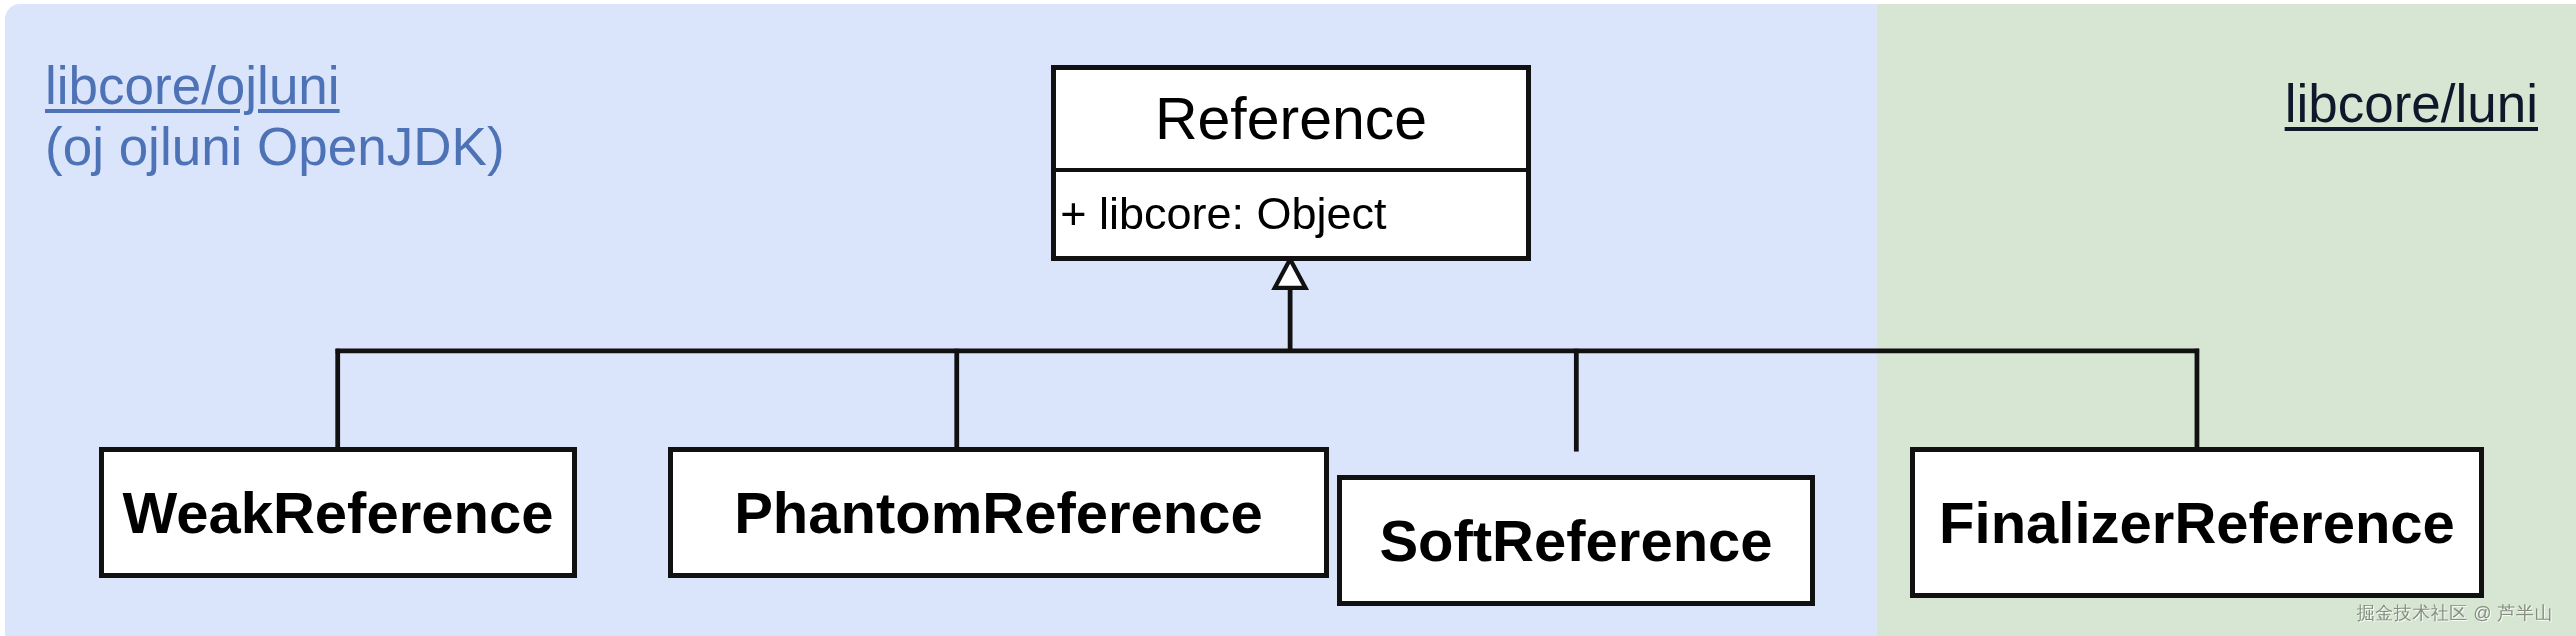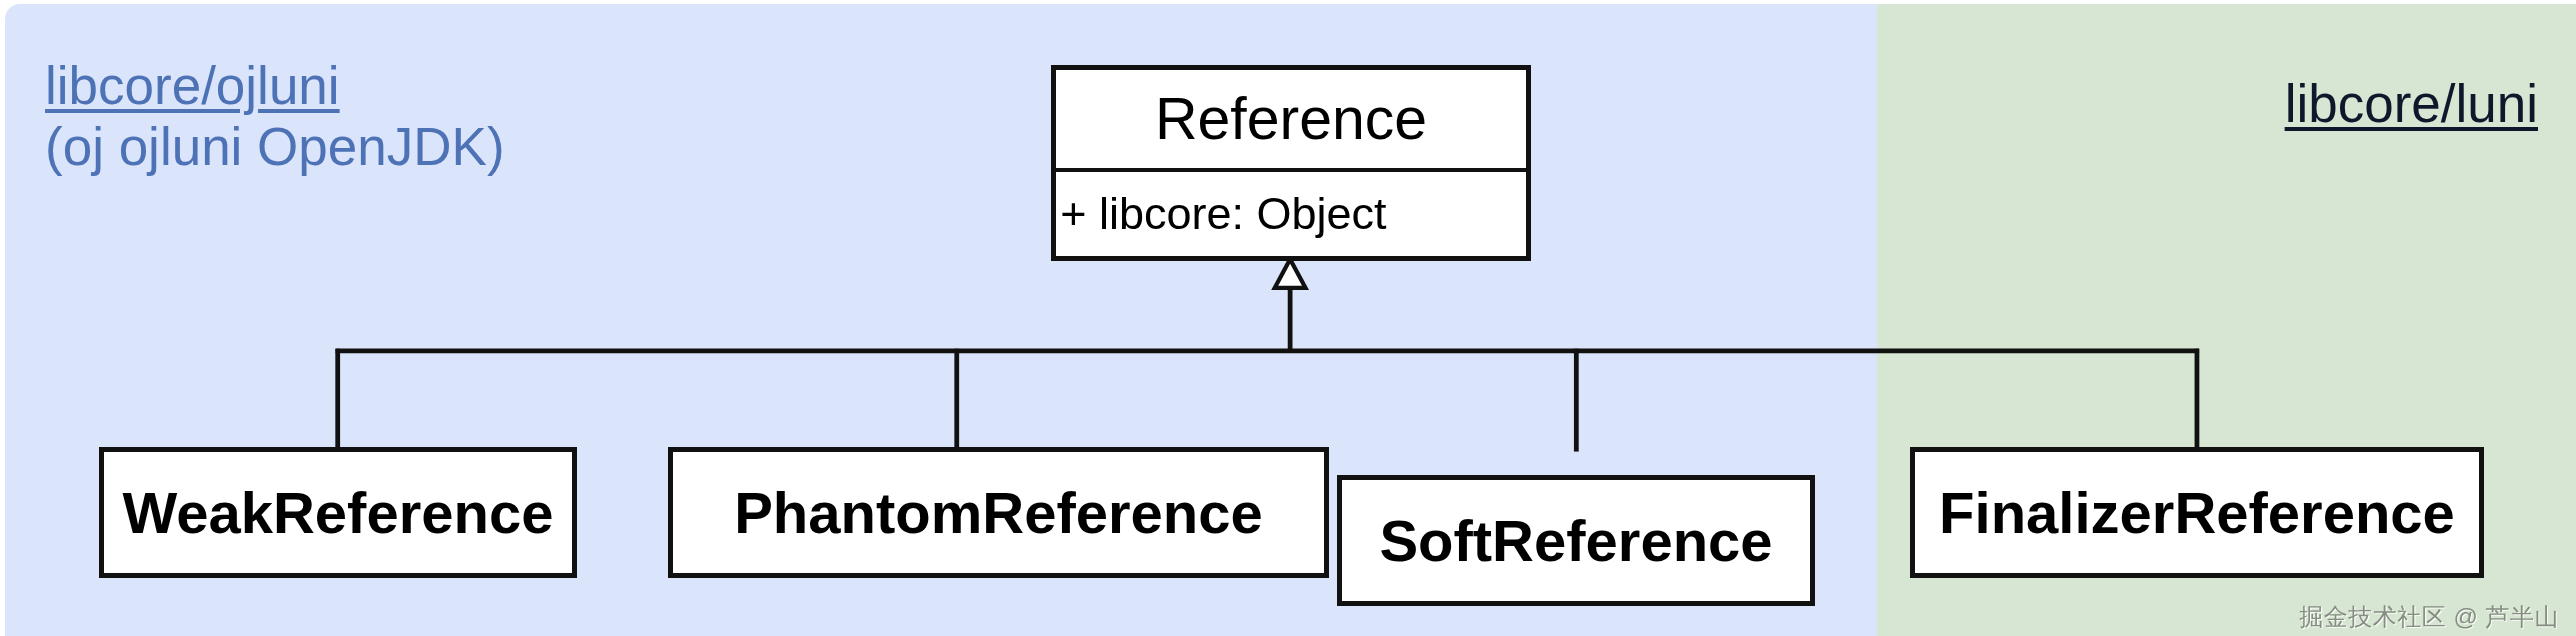--- a/index.html
+++ b/index.html
@@ -31,22 +31,22 @@
     height:98px; border-bottom:4.8px solid #111111;
     display:flex; align-items:center; justify-content:center;
     font-weight:normal; font-size:59px;
   }
   .ref-attr {
     flex:1; display:flex; align-items:center;
     font-size:45px; padding-left:4.2px; white-space:nowrap;
   }
 
   .watermark {
-    position:absolute; right:17px; top:601px;
-    font-size:24px; letter-spacing:0.5px; color:#858d80;
+    position:absolute; right:23px; top:601px;
+    font-size:18px; letter-spacing:0.5px; color:#858d80;
     text-shadow:1.1px 1.1px 0 rgba(255,255,255,0.85);
     white-space:nowrap;
   }
 </style>
 </head>
 <body>
 
 <div class="canvas">
 
   <div class="bg bg-blue"></div>
@@ -77,18 +77,18 @@
     <div class="ref-title">Reference</div>
     <div class="ref-attr">+ libcore: Object</div>
   </div>
 
   <div class="uml-box sub-box" style="left:99px; top:447px; width:478px; height:131px;">WeakReference</div>
 
   <div class="uml-box sub-box" style="left:668px; top:447px; width:661px; height:131px;">PhantomReference</div>
 
   <div class="uml-box sub-box" style="left:1337px; top:447px; width:478px; height:131px;margin-top:28px;">SoftReference</div>
 
-  <div class="uml-box sub-box" style="left:1910px; top:447px; width:574px; height:131px;">FinalizerReference</div>
+  <div class="uml-box sub-box" style="left:1910px; top:447px; width:574px; height:151px;">FinalizerReference</div>
 
   <div class="watermark">掘金技术社区 @ 芦半山</div>
 
 </div>
 
 
 </body></html>

